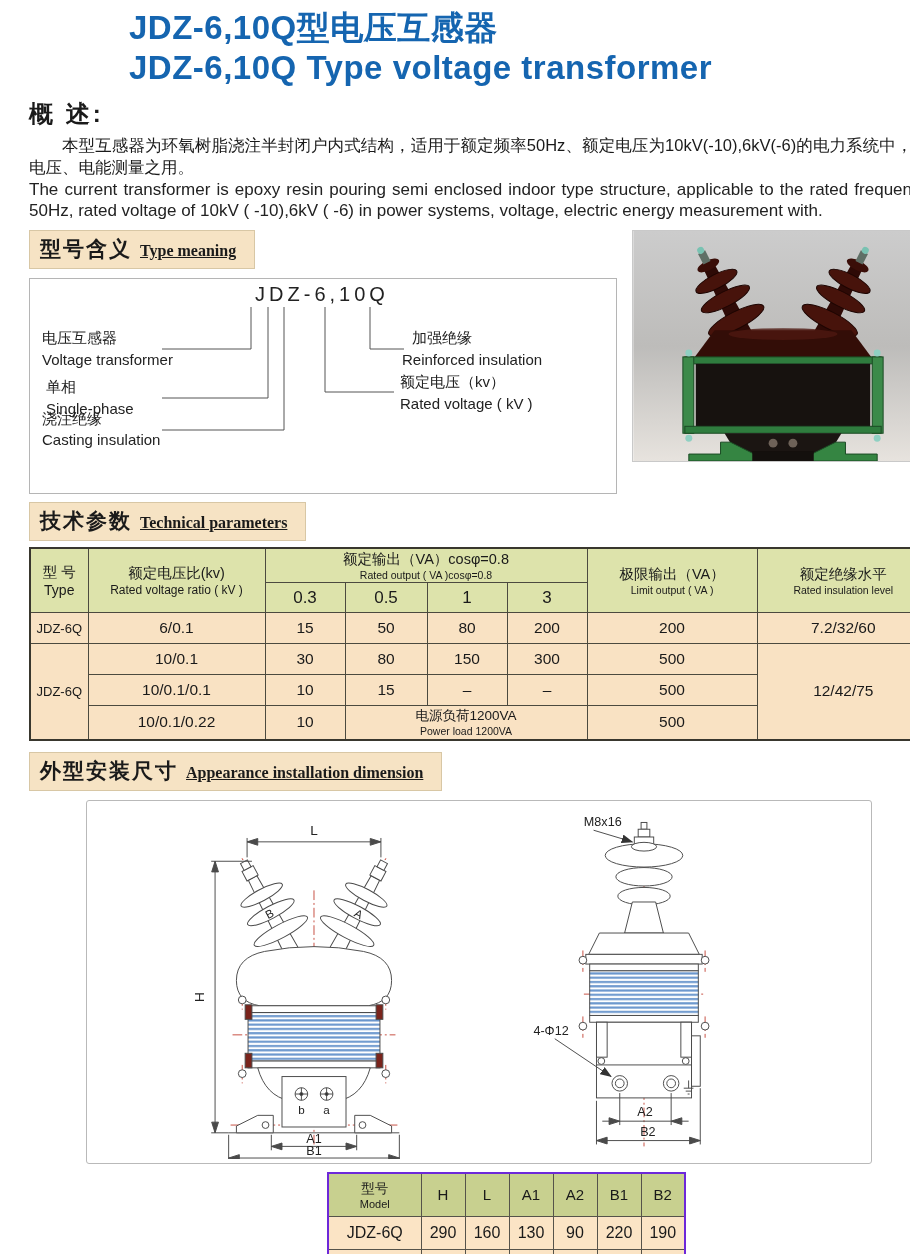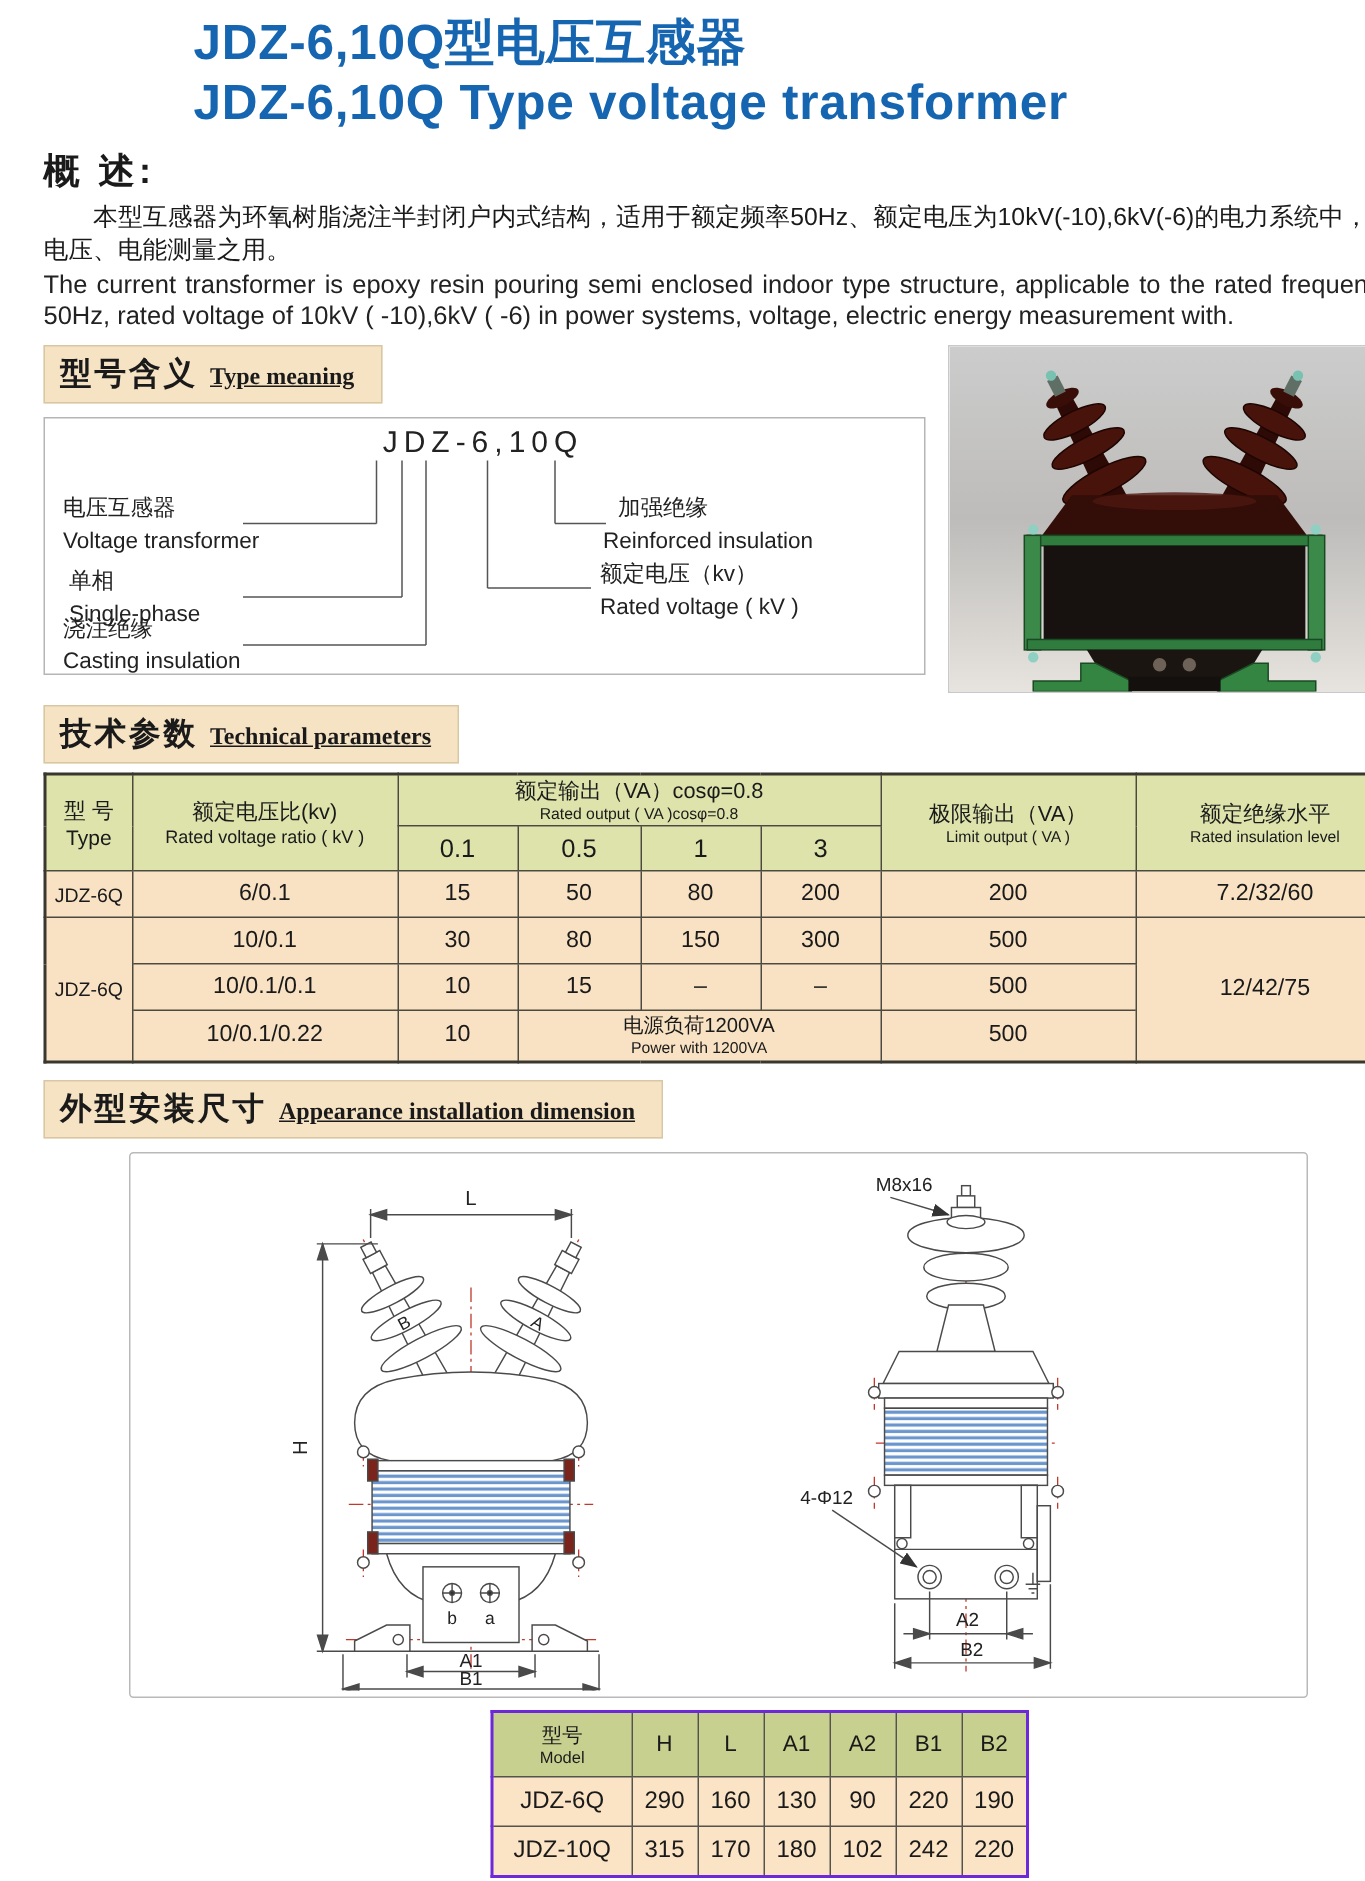--- a/index.html
+++ b/index.html
@@ -17,21 +17,21 @@
   .para.en { font-size:17px; line-height:1.27; color:#222; }
 
   
   .banner { display:inline-block; background:#f6e3c4; border:1px solid #d8c7a5; padding:4px 18px 5px 10px; vertical-align:top; }
   .banner .zh { font-size:21px; font-weight:700; letter-spacing:2px; }
   .banner .en { font-size:16px; font-weight:700; font-family:"Liberation Serif",serif; margin-left:8px;text-decoration:underline; }
 
   
   .tm-row { display:flex; margin-top:8px; }
   .tm-left { width:588px; }
-  .type-box { border:1px solid #b5b5b5; margin-top:9px; height:172px; background:#fff; }
+  .type-box { border:1px solid #b5b5b5; margin-top:9px; height:216px; background:#fff; }
   .photo-box { width:302px; height:232px; margin-left:15px; border:1px solid #c9c9c9; }
 
   .sec { margin-top:8px; }
 
   
   table.tech { border-collapse:collapse; table-layout:fixed; width:900px; margin-top:6px; border:2px solid #39372e;padding-left:38px; }
   table.tech th, table.tech td { border:1px solid #4c4a3f; text-align:center; vertical-align:middle; padding:1px 2px; }
   table.tech th { background:#dde3ab; font-weight:400; }
   table.tech td { background:#f9e2c3; font-size:15.5px; }
   table.tech .zh { font-size:14.5px; }
@@ -201,21 +201,21 @@
           <th rowspan="2">
             <div class="zh">极限输出（VA）</div>
             <div class="en">Limit output ( VA )</div>
           </th>
           <th rowspan="2">
             <div class="zh">额定绝缘水平</div>
             <div class="en">Rated insulation level</div>
           </th>
         </tr>
         <tr>
-          <th class="sub">0.1</th>
+          <th class="sub">0.3</th>
           <th class="sub">0.5</th>
           <th class="sub">1</th>
           <th class="sub">3</th>
         </tr>
       </thead>
       <tbody>
         <tr>
           <td class="small">JDZ-6Q</td>
           <td>6/0.1</td>
           <td>15</td>
@@ -241,21 +241,21 @@
           <td>15</td>
           <td>–</td>
           <td>–</td>
           <td>500</td>
         </tr>
         <tr style="height:34px">
           <td>10/0.1/0.22</td>
           <td>10</td>
           <td colspan="3">
             <div class="zh" style="font-size:13.5px">电源负荷1200VA</div>
-            <div class="en">Power with 1200VA</div>
+            <div class="en">Power load 1200VA</div>
           </td>
           <td>500</td>
         </tr>
       </tbody>
     </table>
   </div>
 
   <div class="sec" style="margin-top:11px">
     <div class="banner">
       <span class="zh">外型安装尺寸</span><span class="en">Appearance installation dimension</span>

